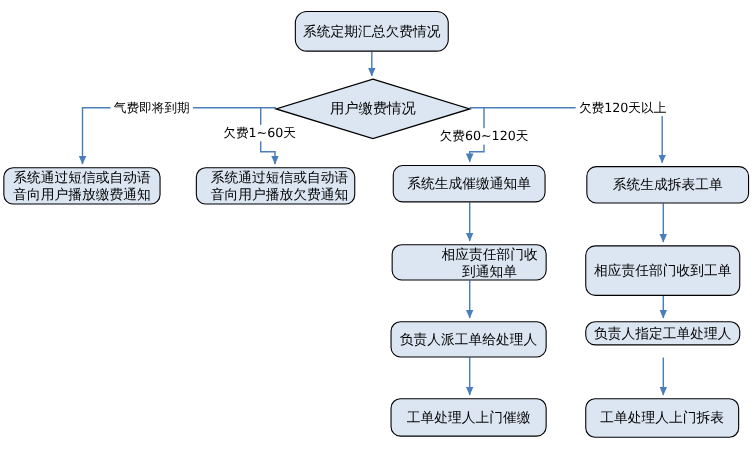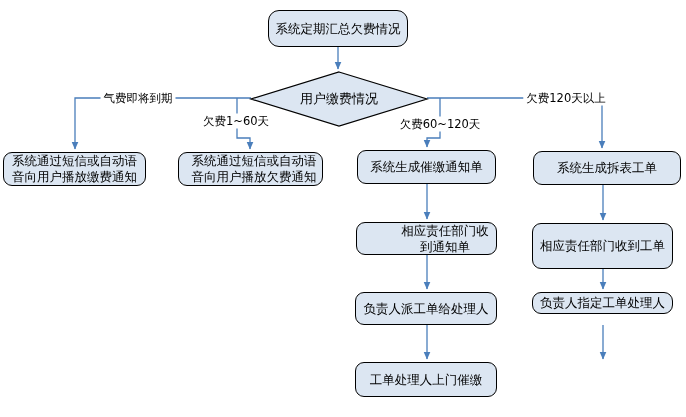--- a/index.html
+++ b/index.html
@@ -74,14 +74,15 @@
   <div class="node" style="left:178px;top:152px;width:145px;height:34px;padding-left:12px;">系统通过短信或自动语音向用户播放欠费通知</div>
 
   <div class="node" style="left:357px;top:150px;width:139px;height:34px;">系统生成催缴通知单</div>
   <div class="node" style="left:356px;top:222px;width:141px;height:33px;padding-left:42px;">相应责任部门收到通知单</div>
   <div class="node" style="left:355px;top:362px;width:142px;height:35px;">工单处理人上门催缴</div>
   <div class="node" style="left:355px;top:292px;width:142px;height:33px;">负责人派工单给处理人</div>
 
   <div class="node" style="left:533px;top:151px;width:148px;height:34px;">系统生成拆表工单</div>
   <div class="node" style="left:532px;top:223px;width:141px;height:46px;">相应责任部门收到工单</div>
   <div class="node" style="left:532px;top:292px;width:141px;height:22px;">负责人指定工单处理人</div>
+  <div class="node" style="left:532px;top:362px;width:140px;height:36px;">工单处理人上门拆表</div>
 
 </div>
 
 </body></html>

